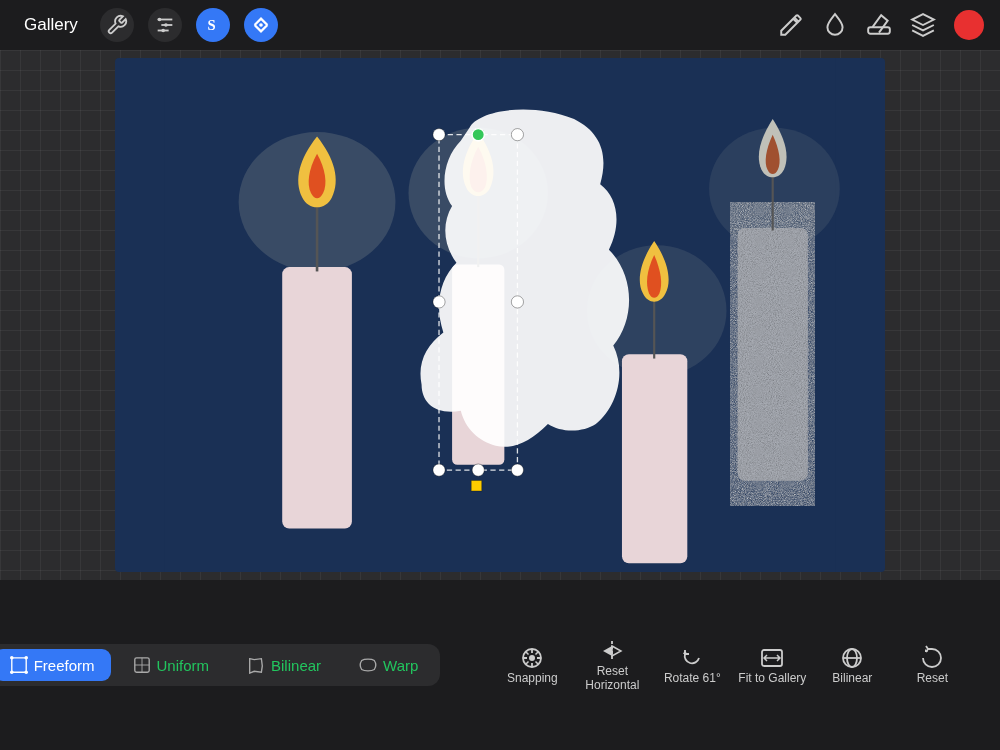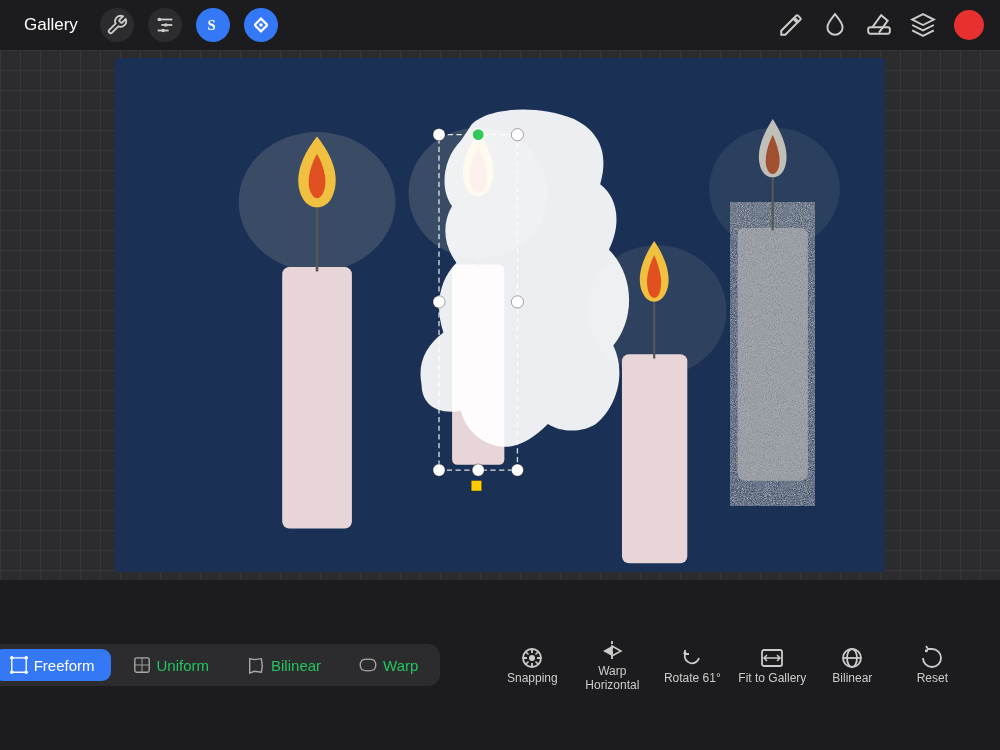--- a/index.html
+++ b/index.html
@@ -391,21 +391,21 @@
       </svg>
       <span>Snapping</span>
     </button>
 
     <button class="tool-btn">
       <svg viewBox="0 0 26 26" fill="none" stroke="#ccc" stroke-width="1.8">
         <line x1="13" y1="3" x2="13" y2="23" stroke="#ccc" stroke-dasharray="3,2"></line>
         <path d="M13 8L4 13l9 5z" fill="#ccc" stroke="none"></path>
         <path d="M13 8L22 13l-9 5z" fill="none" stroke="#ccc" stroke-width="1.5"></path>
       </svg>
-      <span>Warp Horizontal</span>
+      <span>Reset Horizontal</span>
     </button>
 
 
     <button class="tool-btn">
       <svg viewBox="0 0 26 26" fill="none" stroke="#ccc" stroke-width="1.8">
         <path d="M20 13A7 7 0 116 9"></path>
         <path d="M6 5v4h4" fill="none"></path>
         <path d="M4 9l2-4 2 4z" fill="#ccc" stroke="none"></path>
       </svg>
       <span>Rotate 61°</span>

